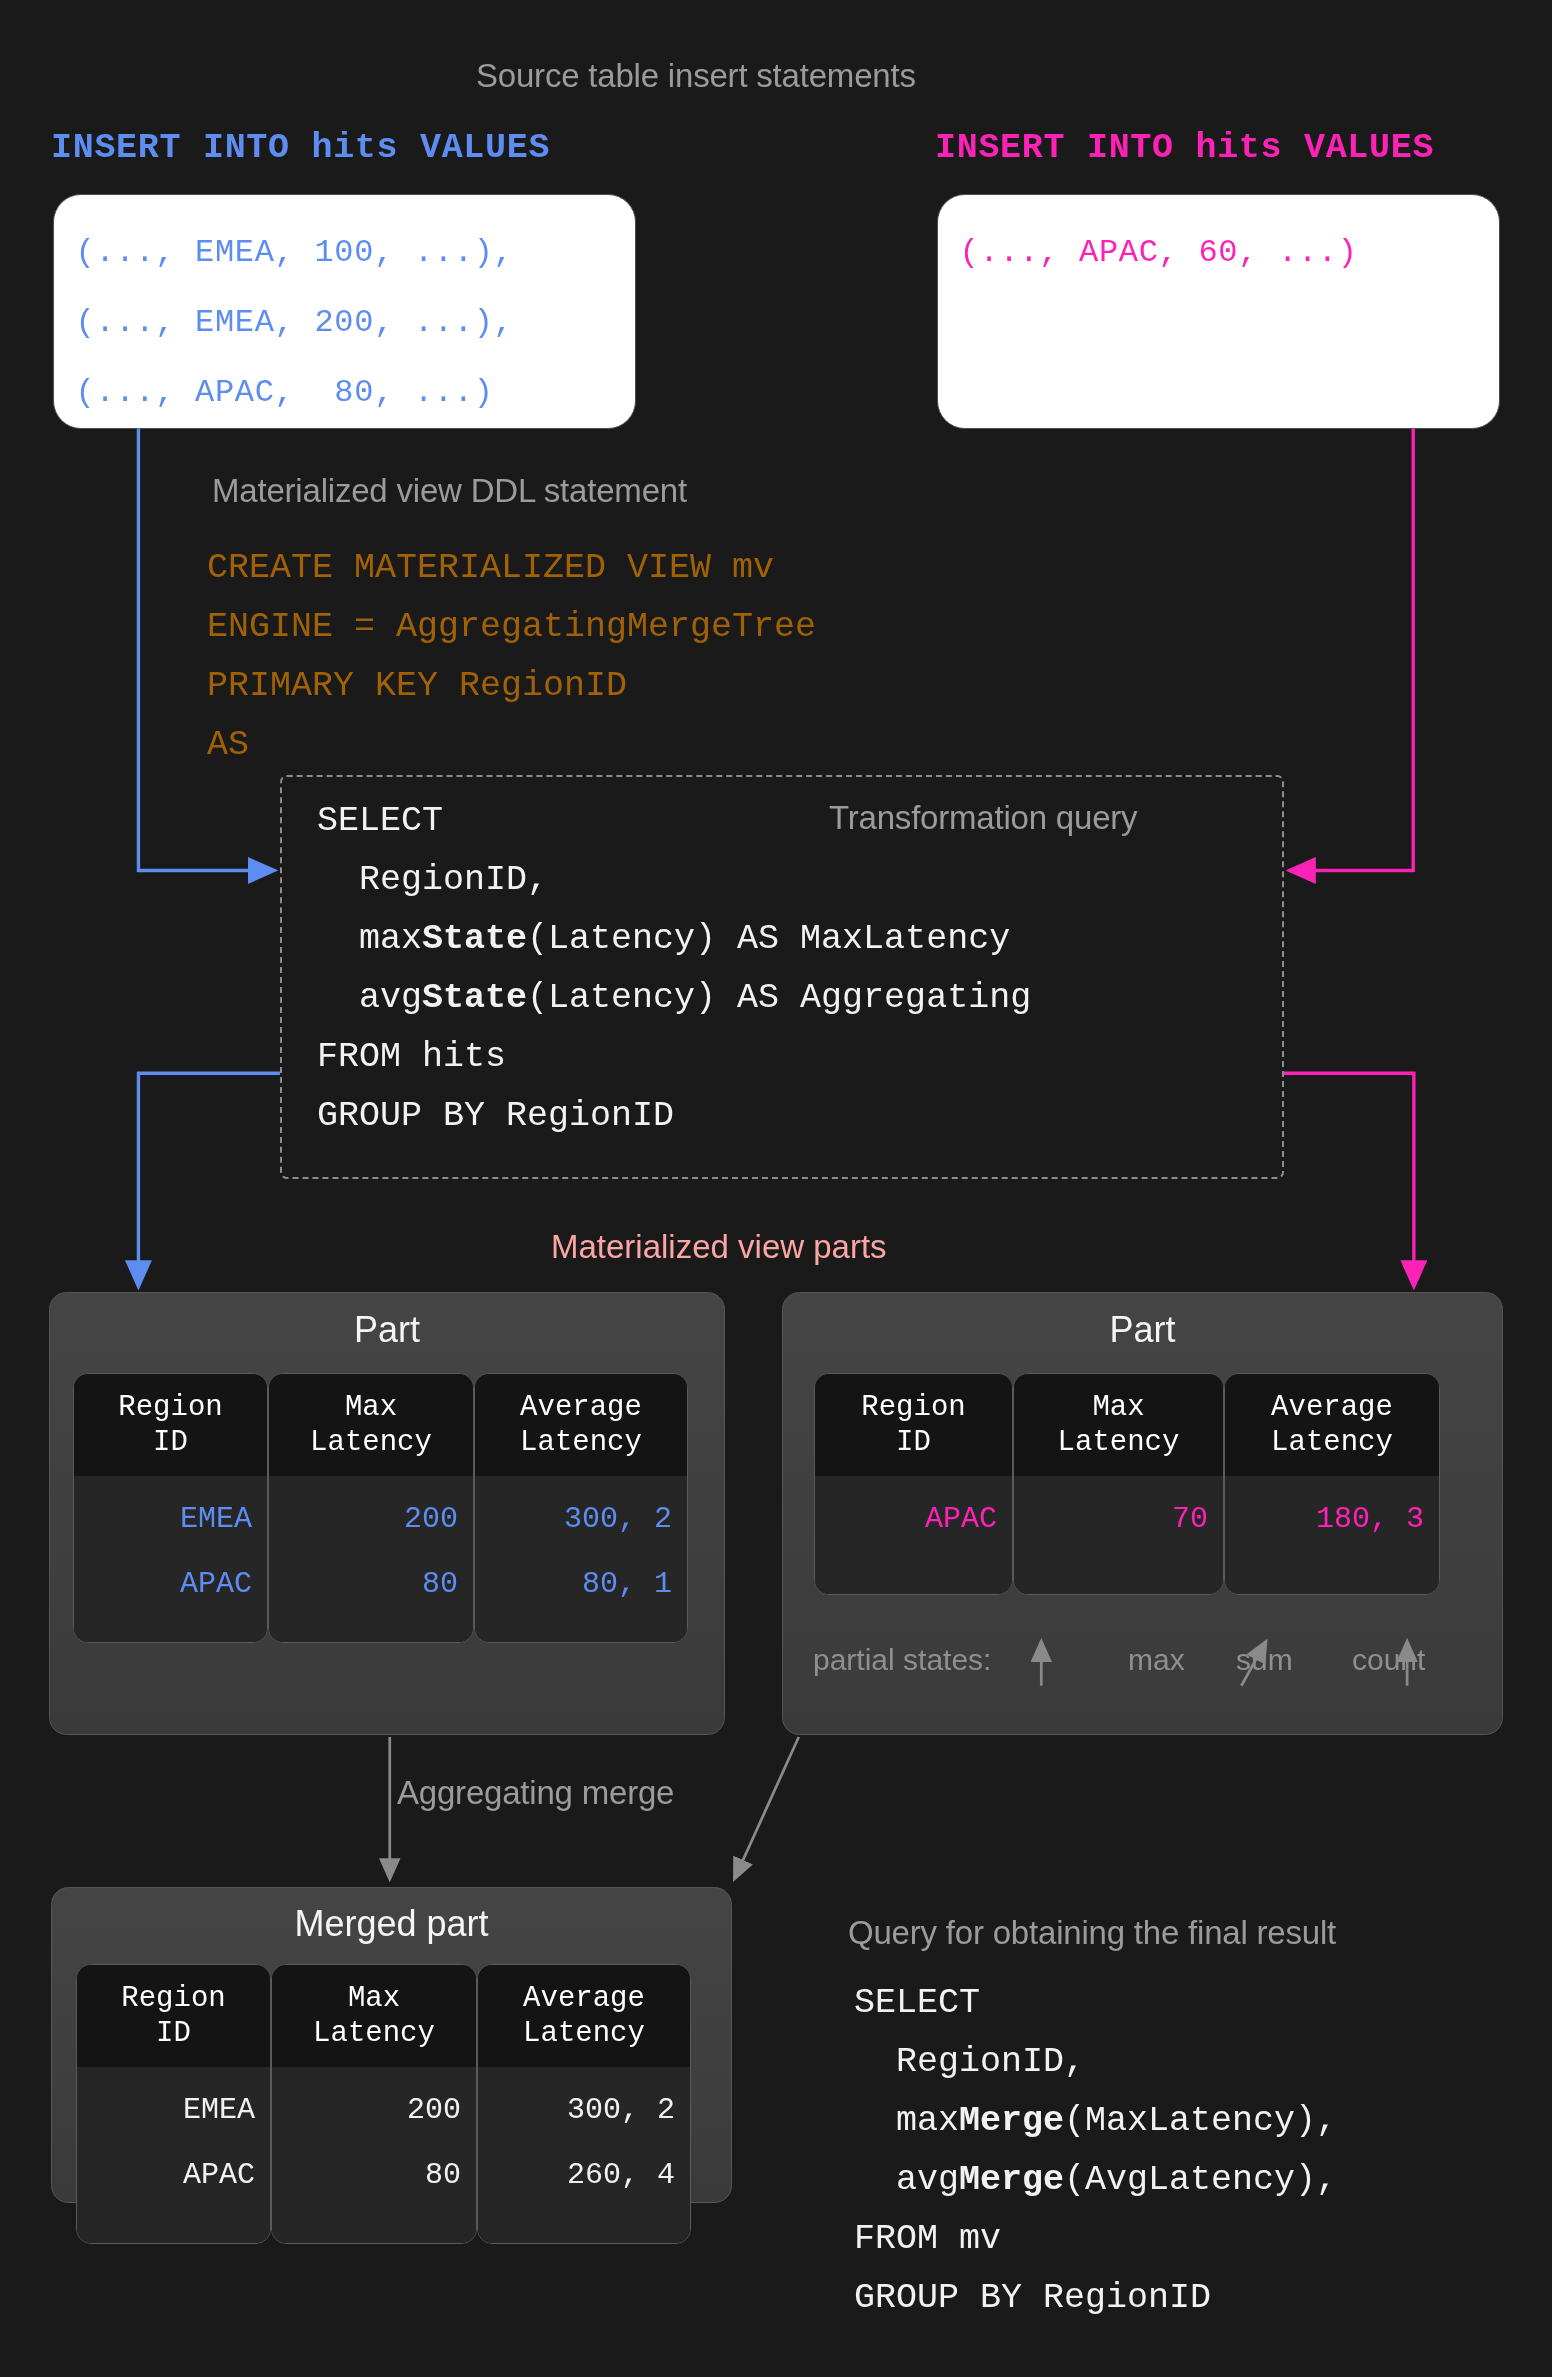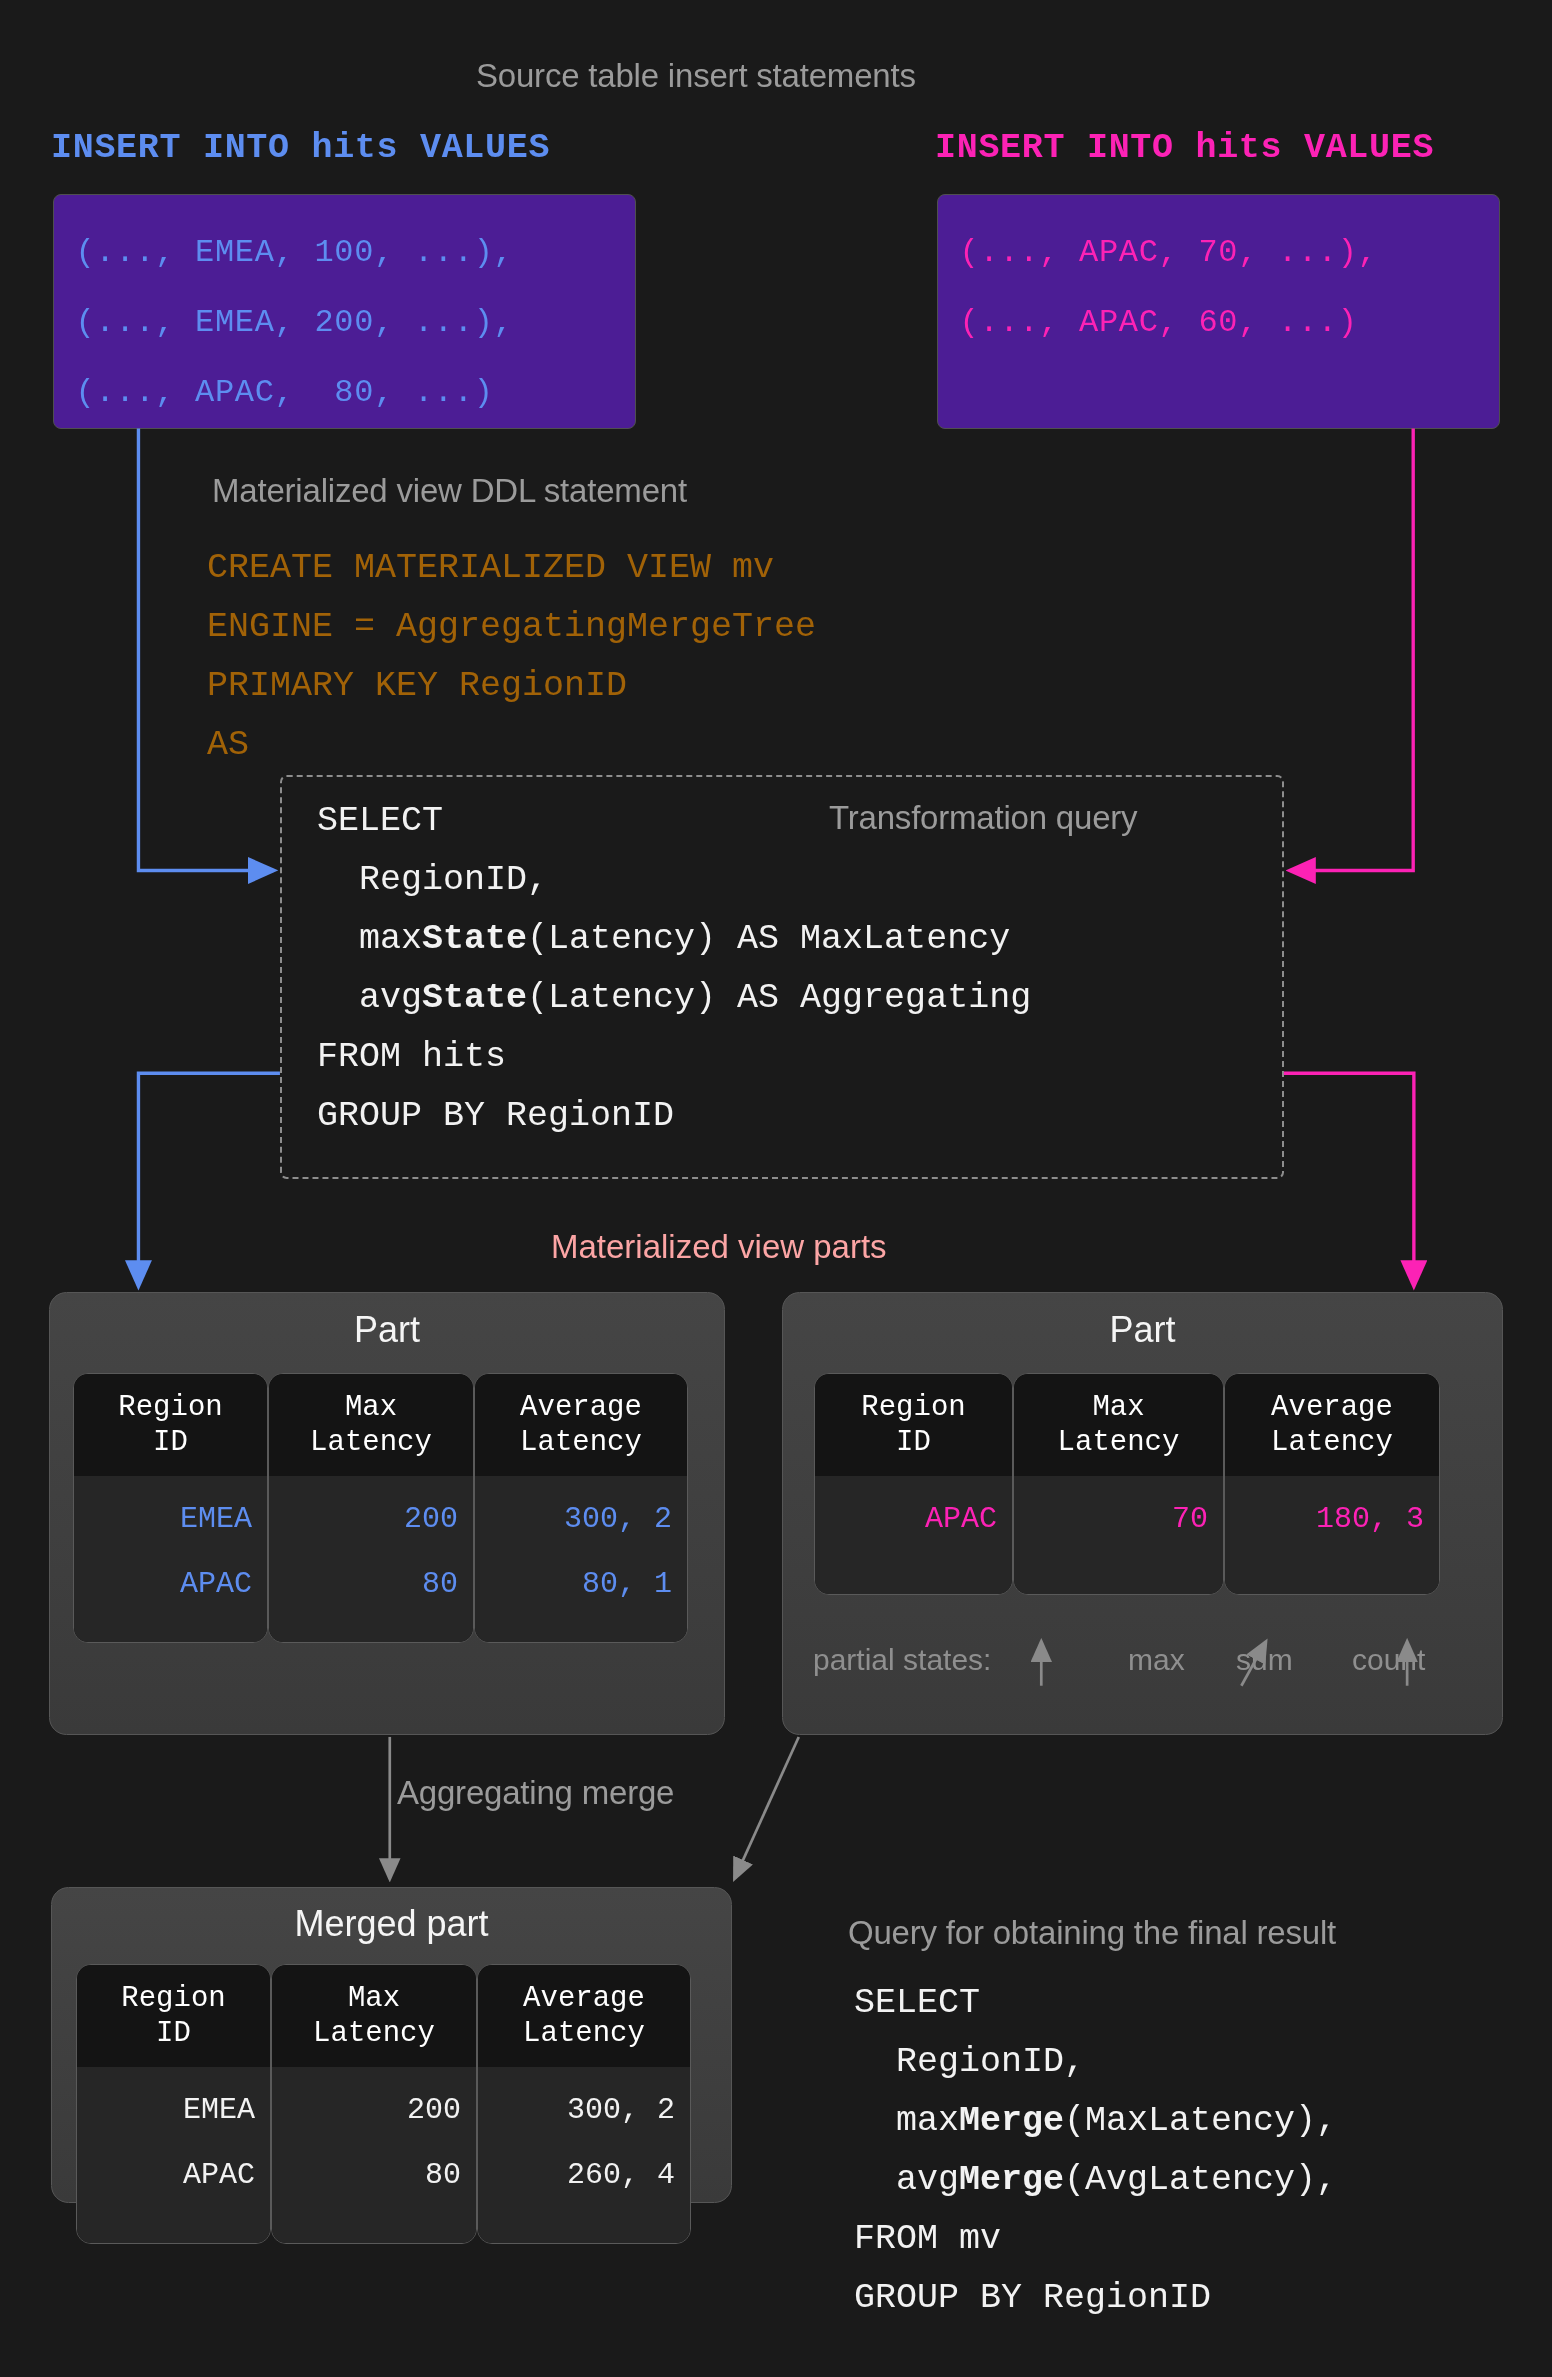--- a/index.html
+++ b/index.html
@@ -44,23 +44,23 @@
   .ins-head {
     font-size: 35px;
     font-weight: 700;
     letter-spacing: 0.7px;
   }
   .ins-blue { color: #5d8df0; }
   .ins-pink { color: #fc22b5; }
 
   
   .insert-box {
-    background: #4c1d95;
+    background: #ffffff;
     border: 1.3px solid #4f4f4f;
-    border-radius: 8px;
+    border-radius: 28px;
     box-sizing: border-box;
     padding: 23px 21.6px 20px 21.6px;
   }
   .insert-box .row {
     font-size: 32px;
     line-height: 70px;
     letter-spacing: 0.7px;
   }
   .v-blue { color: #5d8df0; }
   .v-pink { color: #fc22b5; }
@@ -167,21 +167,20 @@
 
   <div class="abs insert-box" style="left:53px; top:194px; width:583px; height:235px;">
     <div class="mono row v-blue">(..., EMEA, 100, ...),</div>
     <div class="mono row v-blue">(..., EMEA, 200, ...),</div>
     <div class="mono row v-blue">(..., APAC,  80, ...)</div>
   </div>
 
   <div class="abs mono ins-head ins-pink" style="left:935px; top:128px;">INSERT INTO hits VALUES</div>
 
   <div class="abs insert-box" style="left:937px; top:194px; width:563px; height:235px;">
-    <div class="mono row v-pink">(..., APAC, 70, ...),</div>
     <div class="mono row v-pink">(..., APAC, 60, ...)</div>
   </div>
 
   <div class="abs label-grey" style="left:212px; top:472px;">Materialized view DDL statement</div>
 
   <div class="abs" style="left:207px; top:539px;">
     <div class="mono ddl-line">CREATE MATERIALIZED VIEW mv</div>
     <div class="mono ddl-line">ENGINE = AggregatingMergeTree</div>
     <div class="mono ddl-line">PRIMARY KEY RegionID</div>
     <div class="mono ddl-line">AS</div>

